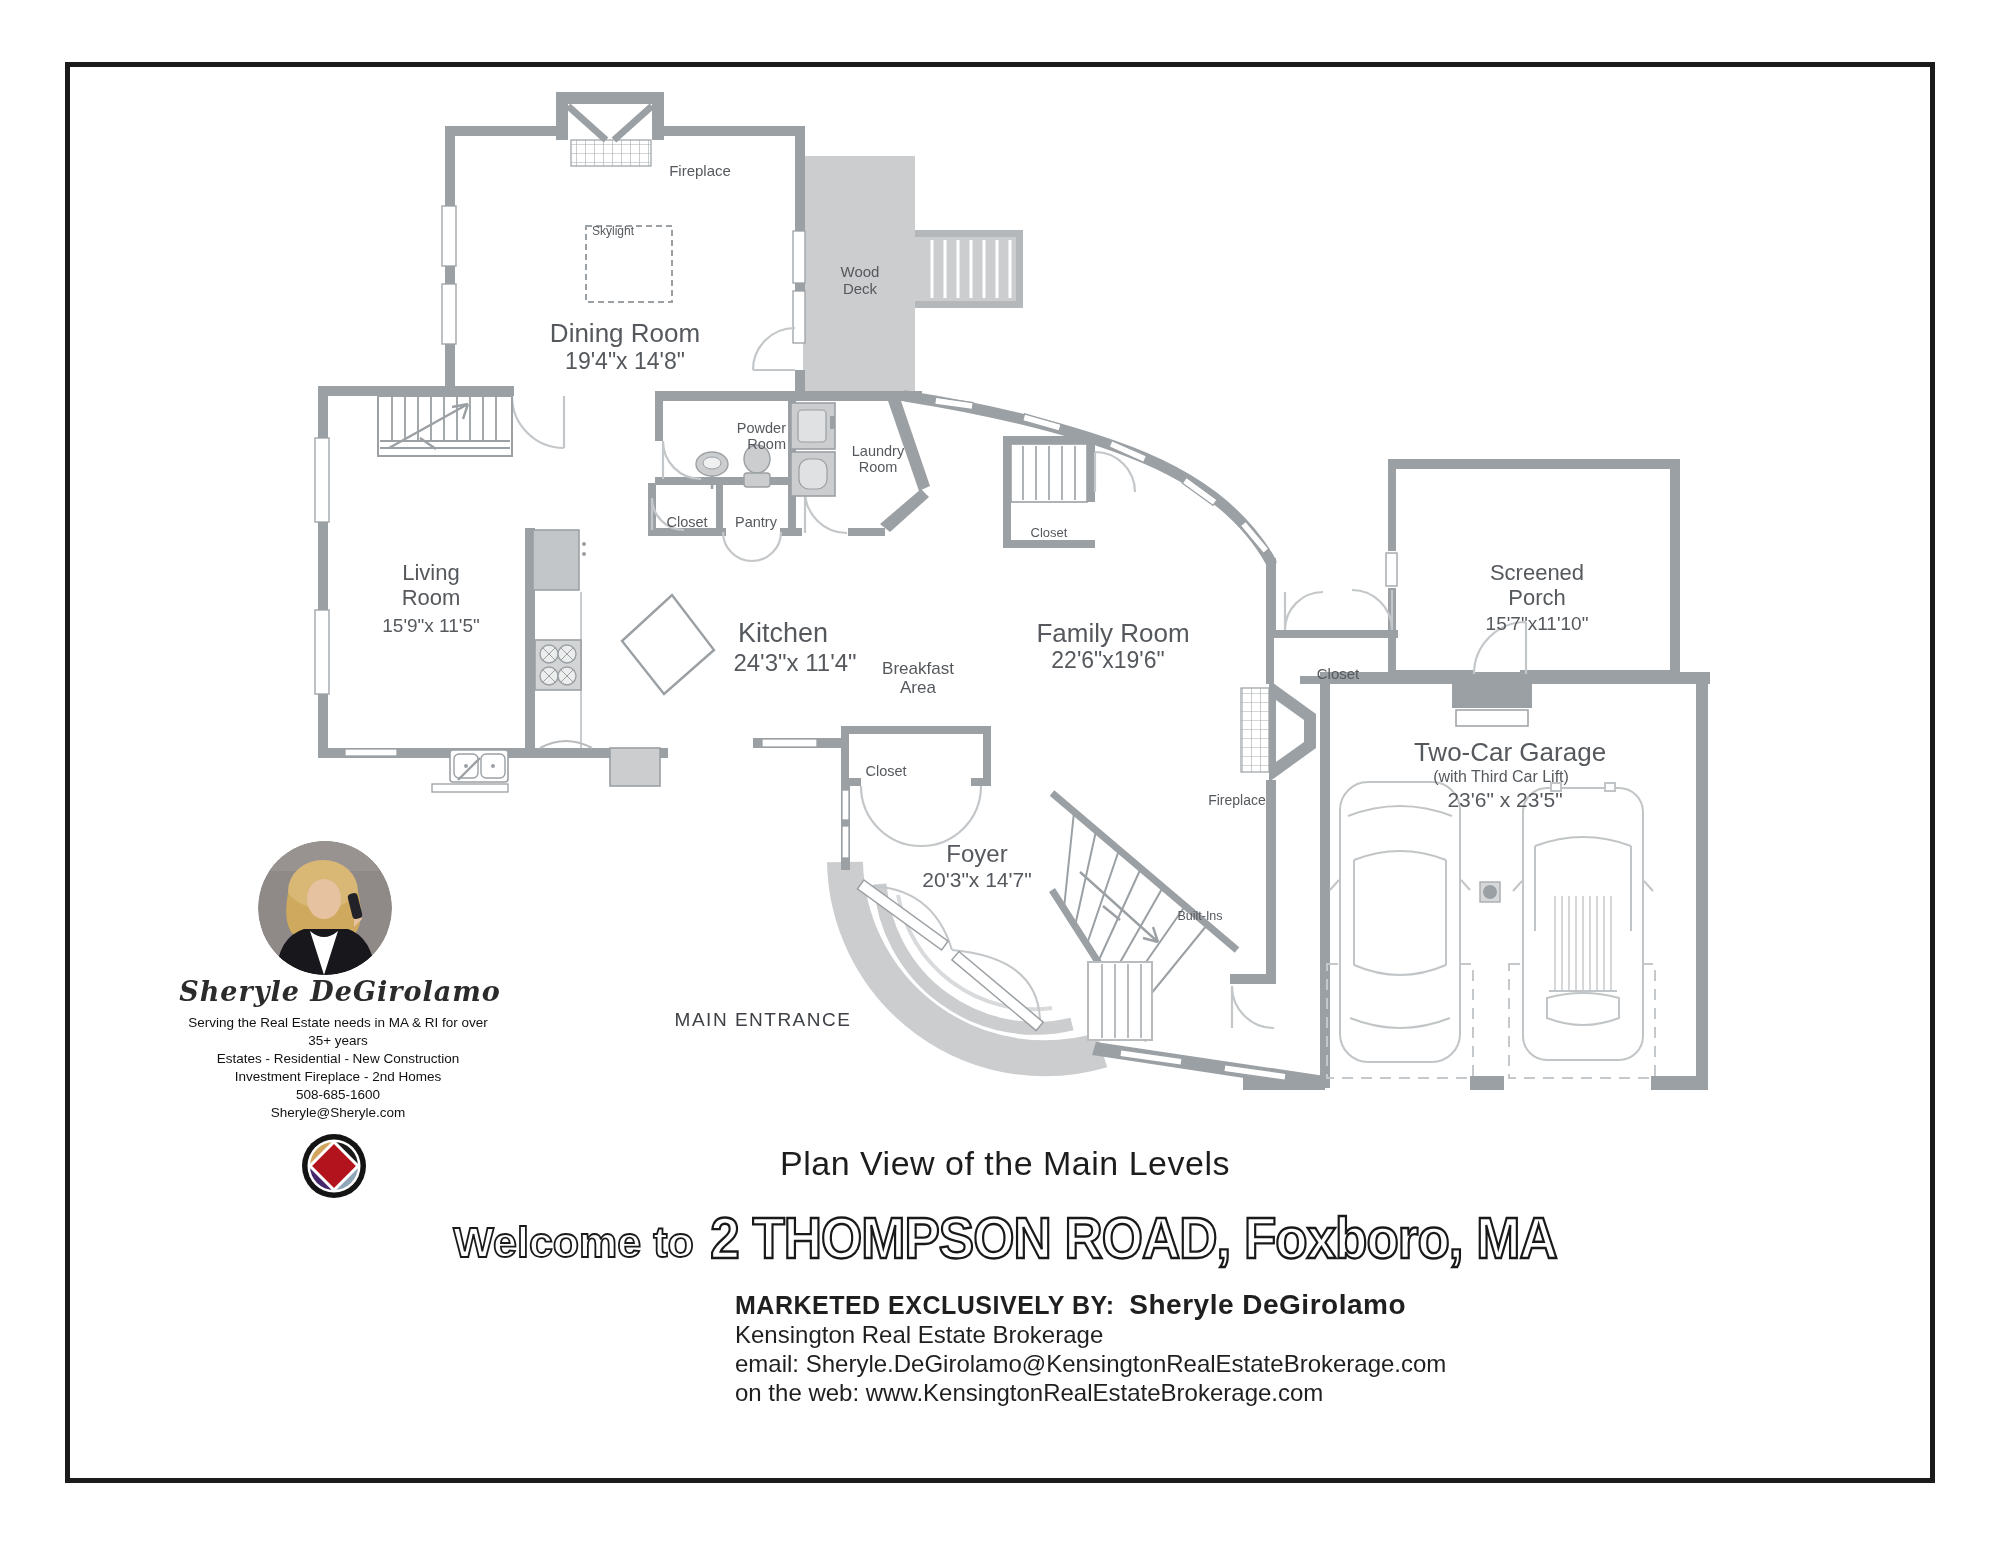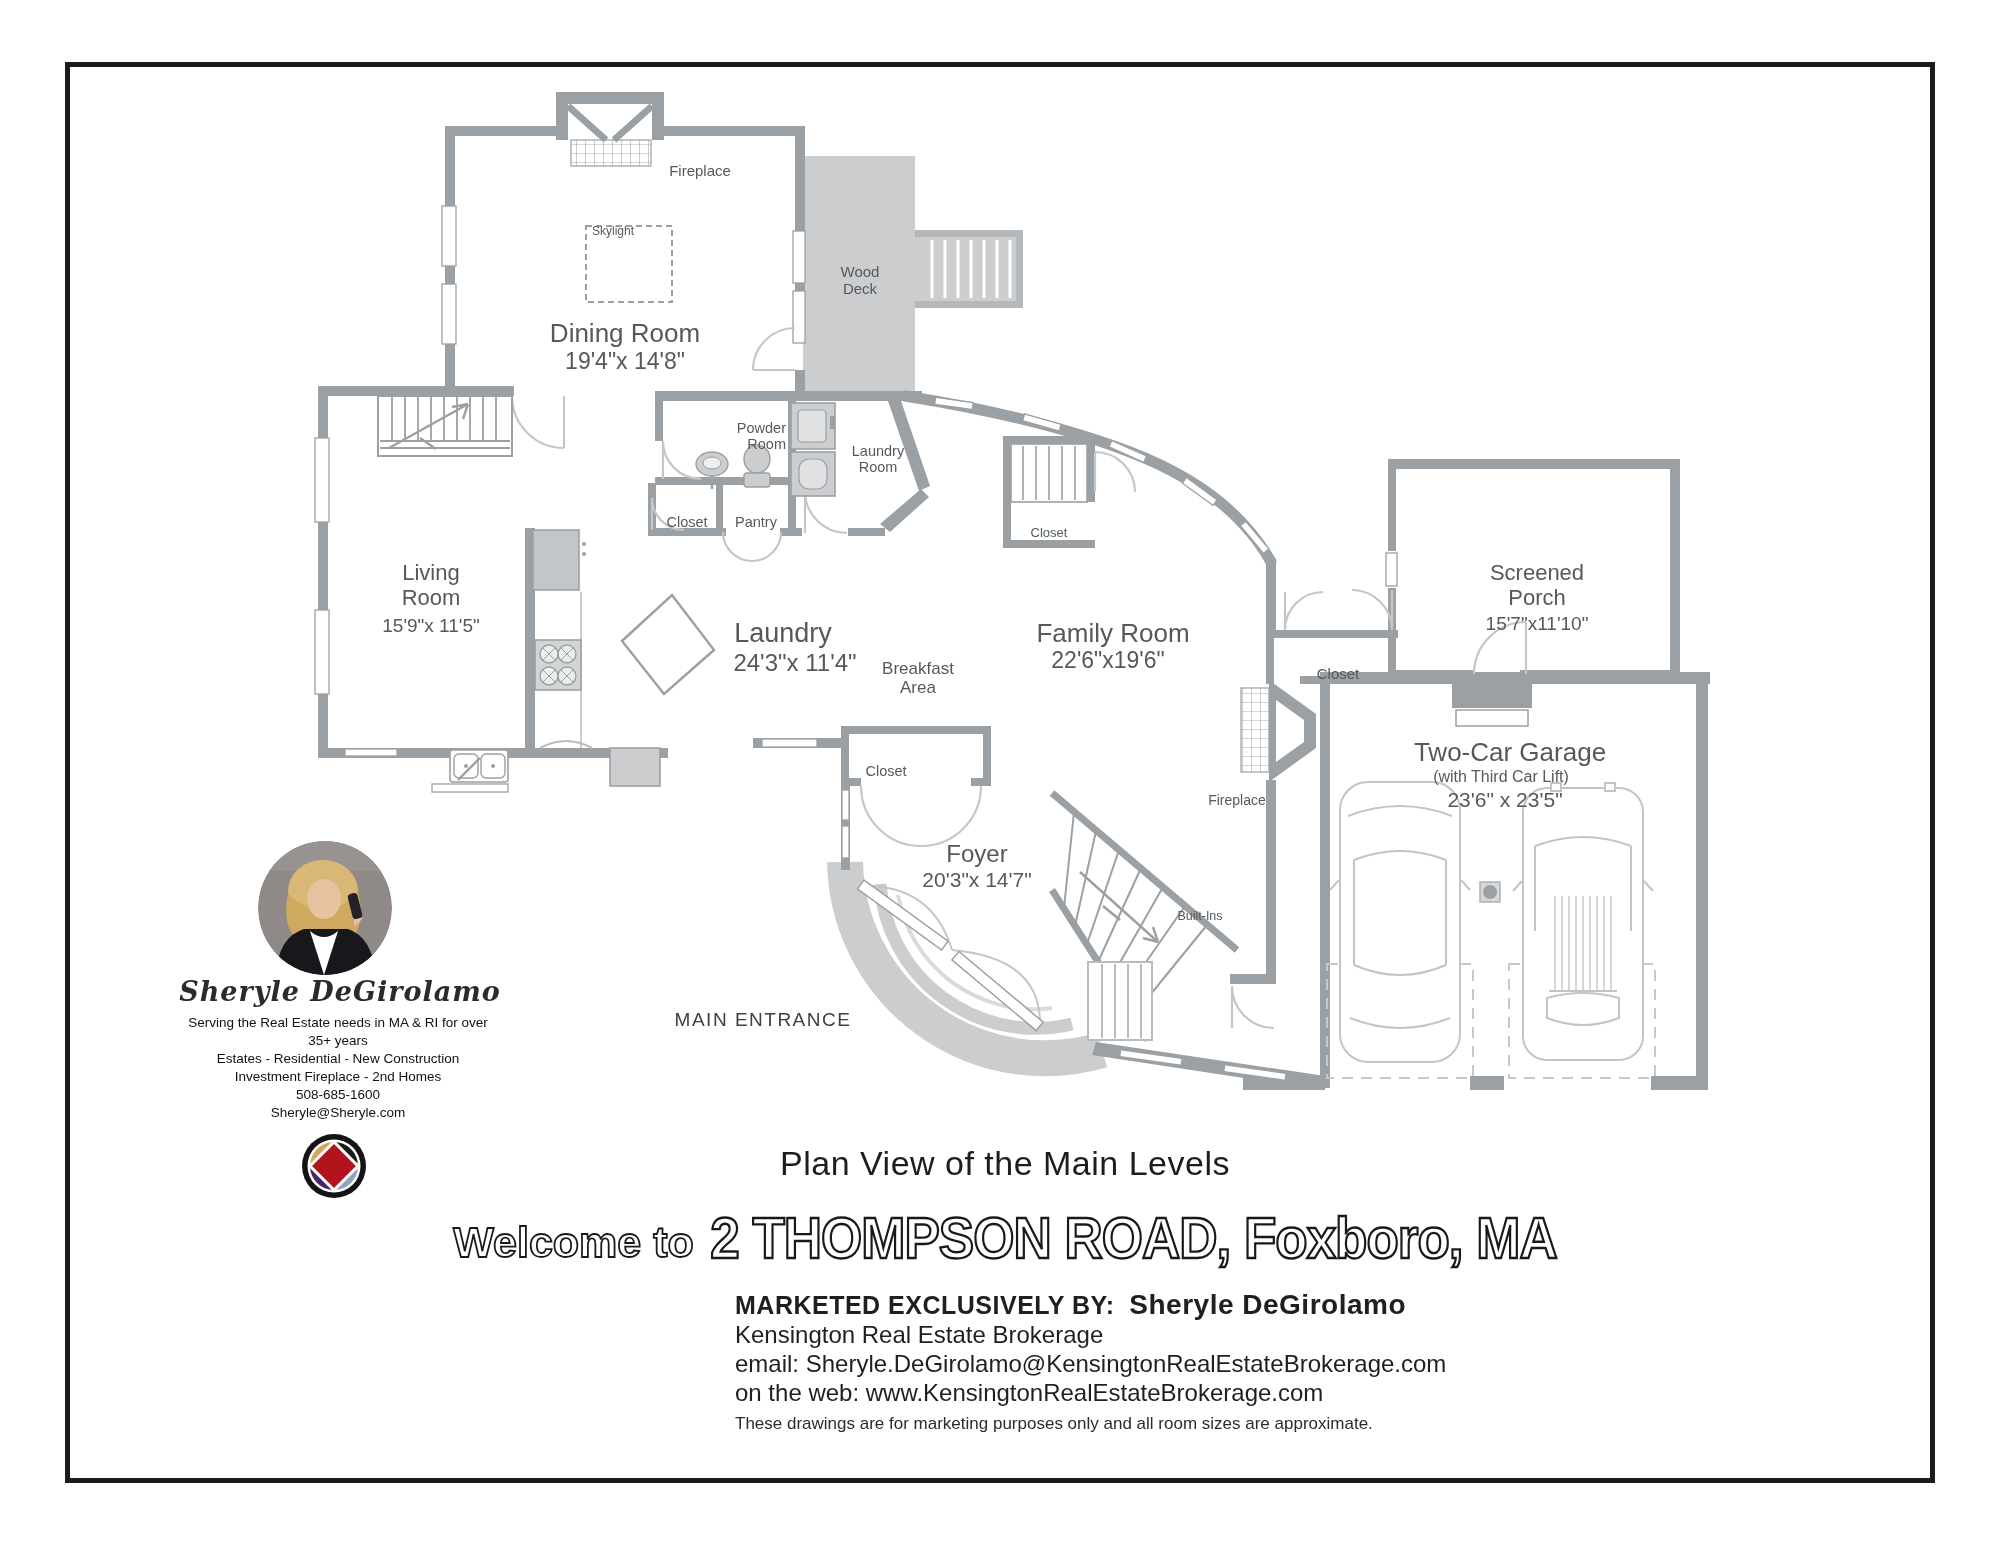--- a/index.html
+++ b/index.html
@@ -293,21 +293,21 @@
   <div class="lbl" style="left:613px;top:219px;font-size:12px;">Skylight</div>
   <div class="lbl" style="left:625px;top:321px;font-size:26px;">Dining Room</div>
   <div class="lbl dims" style="left:625px;top:349px;font-size:23px;">19'4"x 14'8"</div>
   <div class="lbl wrap" style="left:860px;top:268px;font-size:15px;width:56px;">Wood Deck</div>
   <div class="lbl wrap" style="left:744px;top:423px;font-size:14.5px;width:84px;text-align:right;">Powder Room</div>
   <div class="lbl wrap" style="left:878px;top:446px;font-size:14.5px;width:84px;">Laundry Room</div>
   <div class="lbl" style="left:687px;top:509px;font-size:14.5px;">Closet</div>
   <div class="lbl" style="left:756px;top:509px;font-size:14.5px;">Pantry</div>
   <div class="lbl wrap" style="left:431px;top:573px;font-size:22px;width:100px;">Living Room</div>
   <div class="lbl dims" style="left:431px;top:613px;font-size:19px;">15'9"x 11'5"</div>
-  <div class="lbl" style="left:783px;top:620px;font-size:27px;">Laundry</div>
+  <div class="lbl" style="left:783px;top:620px;font-size:27px;">Kitchen</div>
   <div class="lbl dims" style="left:795px;top:650px;font-size:24px;">24'3"x 11'4"</div>
   <div class="lbl wrap" style="left:918px;top:665px;font-size:17px;width:110px;">Breakfast Area</div>
   <div class="lbl" style="left:1113px;top:621px;font-size:26px;">Family Room</div>
   <div class="lbl dims" style="left:1108px;top:648px;font-size:23px;">22'6"x19'6"</div>
   <div class="lbl" style="left:1049px;top:520px;font-size:13px;">Closet</div>
   <div class="lbl" style="left:1338px;top:661px;font-size:15px;">Closet</div>
   <div class="lbl" style="left:1237px;top:788px;font-size:14px;">Fireplace</div>
   <div class="lbl wrap" style="left:1537px;top:573px;font-size:22px;width:120px;">Screened Porch</div>
   <div class="lbl dims" style="left:1537px;top:611px;font-size:19px;">15'7"x11'10"</div>
   <div class="lbl" style="left:1510px;top:740px;font-size:26px;">Two-Car Garage</div>
@@ -365,15 +365,14 @@
   </div>
 
   <div class="marketed">
     <div class="line">
       <span class="mk-label">MARKETED EXCLUSIVELY BY:</span>
       <span class="mk-name">Sheryle DeGirolamo</span>
     </div>
     <div class="line">Kensington Real Estate Brokerage</div>
     <div class="line">email: Sheryle.DeGirolamo@KensingtonRealEstateBrokerage.com</div>
     <div class="line">on the web: www.KensingtonRealEstateBrokerage.com</div>
-    <div class="disclaimer">These drawings are for marketing purposes only and all room sizes are approximate.</div>
   </div>
 </div>
 
 </body></html>

